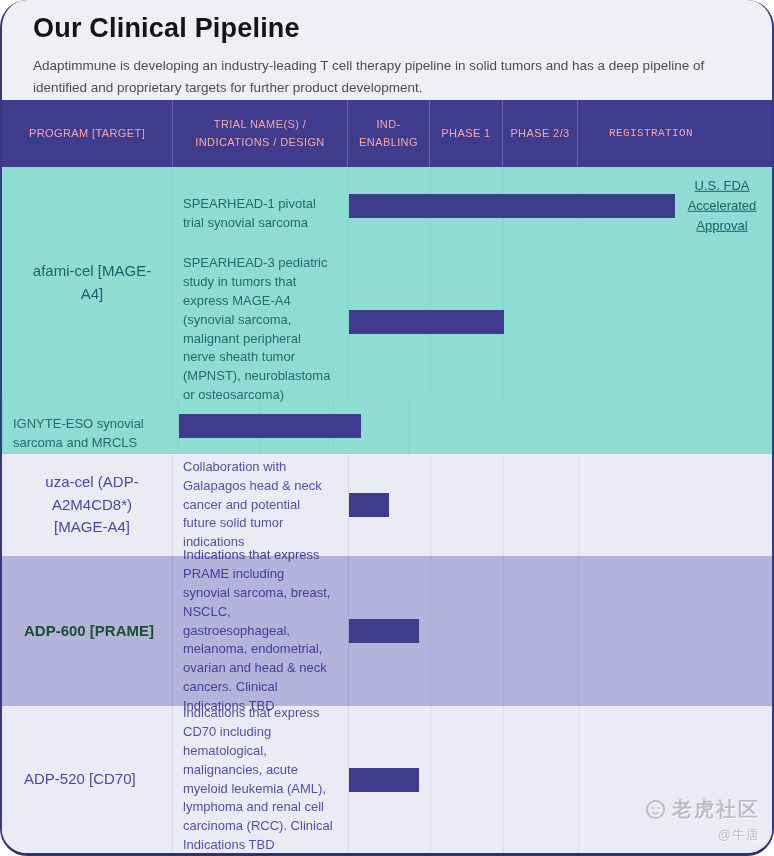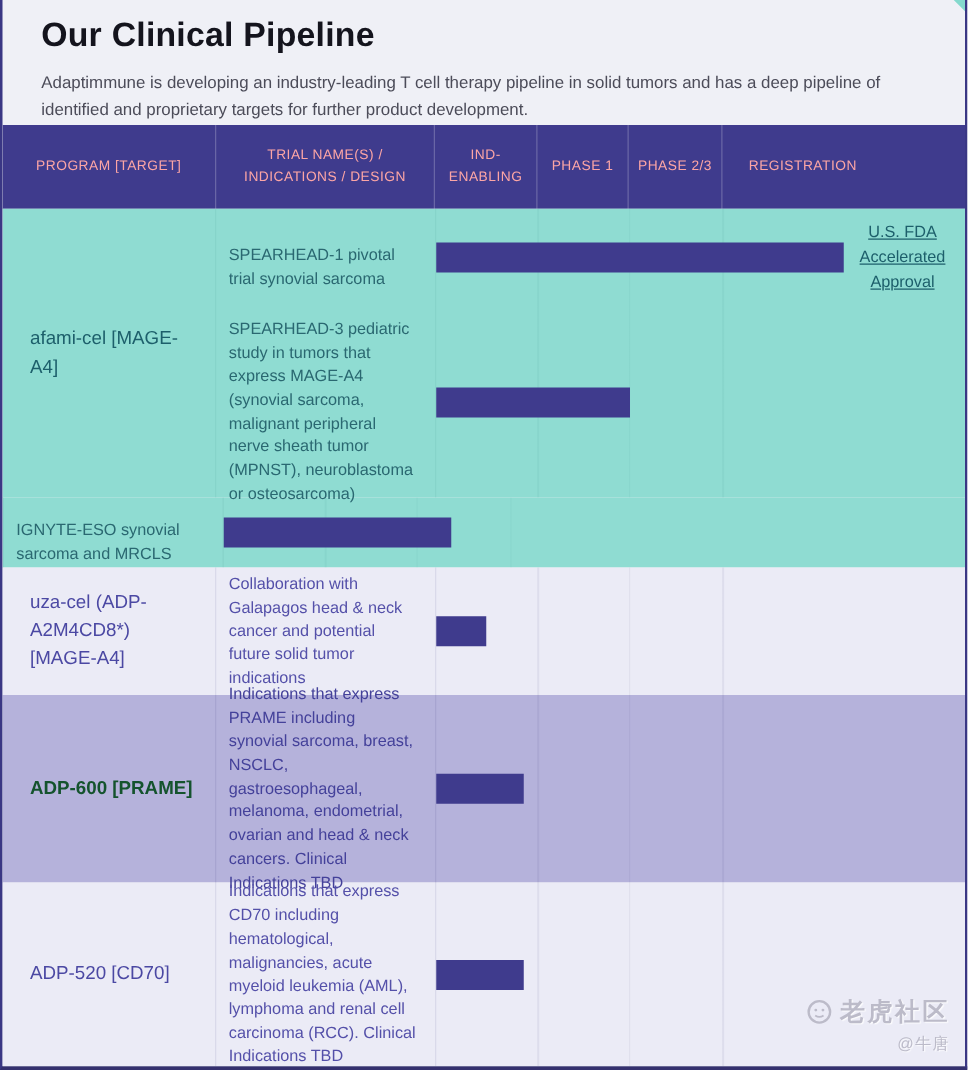--- a/index.html
+++ b/index.html
@@ -7,20 +7,21 @@
   body { font-family:"Liberation Sans","DejaVu Sans",sans-serif; }
 
   .pipeline {
     position:relative;
     width:774px; height:856px;
     background:#EFF0F6;
     border-left:2px solid #3A3784;
     border-right:2px solid #3A3784;
     border-bottom:3px solid #34306E;
     overflow:hidden;
+    border-radius:27px;
   }
 
   
   .intro { height:100px; padding:13px 34px 0 31px; position:relative; }
   .intro h1 { font-size:27px; font-weight:700; color:#14141D; letter-spacing:.2px; margin-bottom:11px; }
   .intro p { font-size:13.5px; line-height:1.65; color:#4C4C59; max-width:706px; }
   .corner-accent {
     position:absolute; top:0; right:0; width:0; height:0;
     border-top:9px solid #84D9CD; border-left:9px solid transparent;
   }
@@ -31,27 +32,27 @@
     display:flex; align-items:center; justify-content:center; text-align:center;
     font-size:11px; letter-spacing:.4px; line-height:1.55; padding:4px 6px;
     border-left:1px solid rgba(255,255,255,.22);
   }
   .th:first-child { border-left:none; }
   .w-program { width:170px; }
   .w-trial   { width:175px; }
   .w-ind     { width:82px; }
   .w-p1      { width:73px; }
   .w-p23     { width:75px; }
-  .w-reg     { flex:1; justify-content:flex-start; text-align:left; padding-left:21px; }
+  .w-reg     { flex:1; justify-content:flex-start; text-align:left; padding-left:31px;font-family:Liberation Mono, monospace; }
 
   
   .prow { display:flex; }
   .pcell {
     width:170px; display:flex; align-items:center;
-    padding:6px 12px 6px 22px; font-size:15px; line-height:1.5;
+    padding:6px 12px 6px 22px; font-size:15px; line-height:1.5;text-align:center;
   }
   .subrows { flex:1; display:flex; flex-direction:column; }
   .subrow { display:flex; }
   .tcell {
     width:175px; display:flex; align-items:center;
     padding:10px 14px 10px 10px; font-size:13px; line-height:1.45;
   }
   .timeline {
     flex:1; position:relative; display:flex; align-items:center;
     background-image:linear-gradient(90deg,

